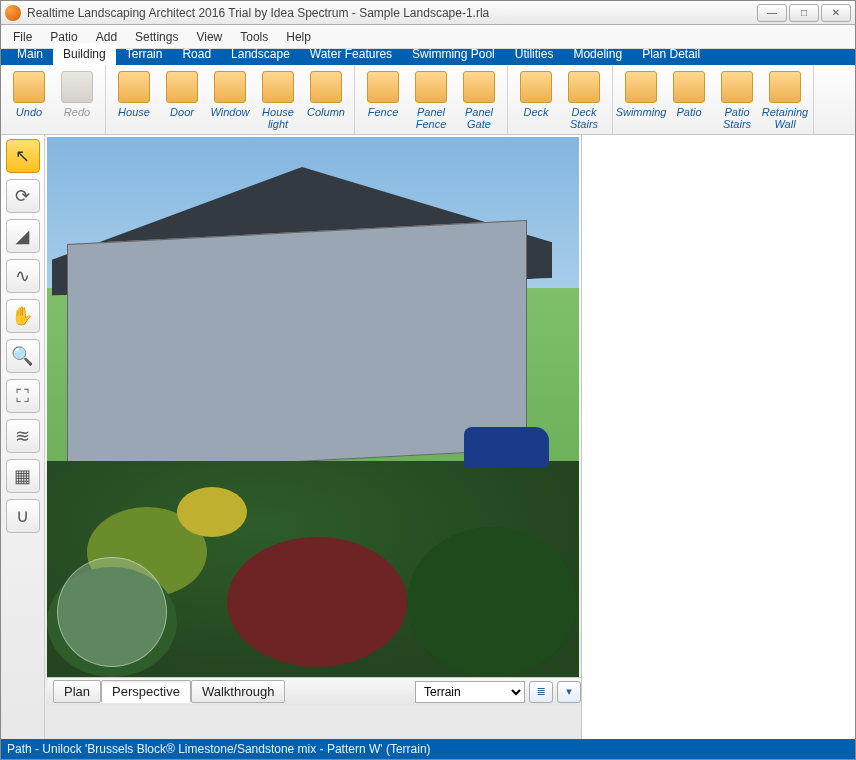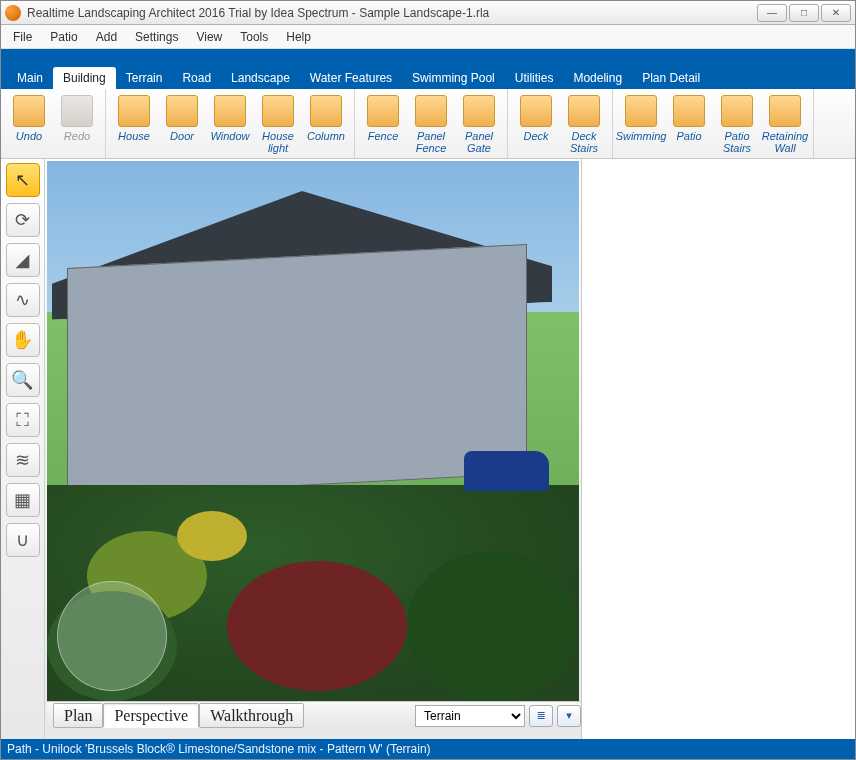--- a/index.html
+++ b/index.html
@@ -47,21 +47,21 @@
     display: flex;
     align-items: center;
     padding: 6px 4px;
     font-size: 12px;
     color: #333;
     gap: 2px;
   }
   .menubar .menu-item { padding: 3px 8px; }
   
   .tabbar {
-    height: 40px;
+    height: 16px;
     background: #0060b0;
     display: flex;
     align-items: flex-end;
     padding-left: 6px;
     font-size: 12px;
   }
   .tabbar .tab {
     padding: 4px 10px;
     color: #fff;
     cursor: default;
@@ -189,24 +189,23 @@
     align-items:center;
     padding-left:6px;
     gap:4px;
     width: 534px;
     margin-left:2px;
   }
   .vb-btn {
     padding:3px 10px;
     border:1px solid #b0b0b0;
     background:linear-gradient(#fff,#e8e8e8);
-    font-size:16px;
+    font-size:13px;
     color:#222;
     border-radius:2px;
-    font-family:Liberation Serif, serif;
   }
   .vb-btn.active { background:#fff; border-bottom-color:#fff; box-shadow:inset 0 1px 2px rgba(0,0,0,.1);}
   .vb-select {
     margin-left:auto;
     display:flex; align-items:center; gap:4px;
   }
   .vb-select select {
     font-size:12px; padding:2px 4px; width:110px;
     border:1px solid #aaa; background:#fff;
   }

